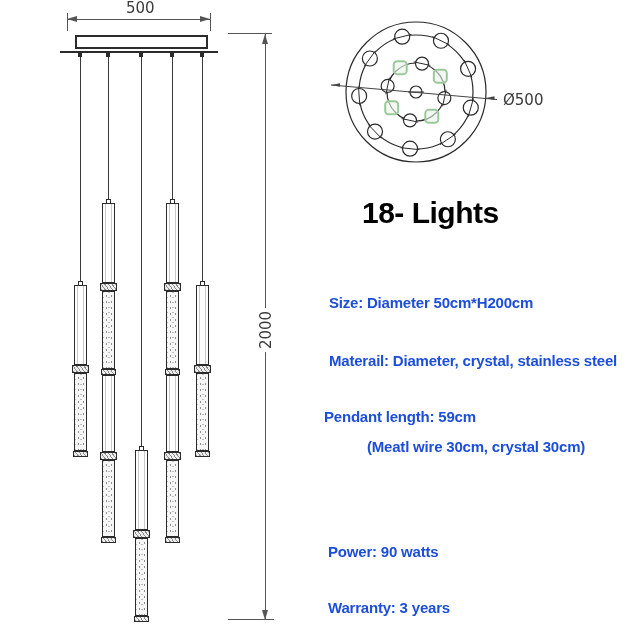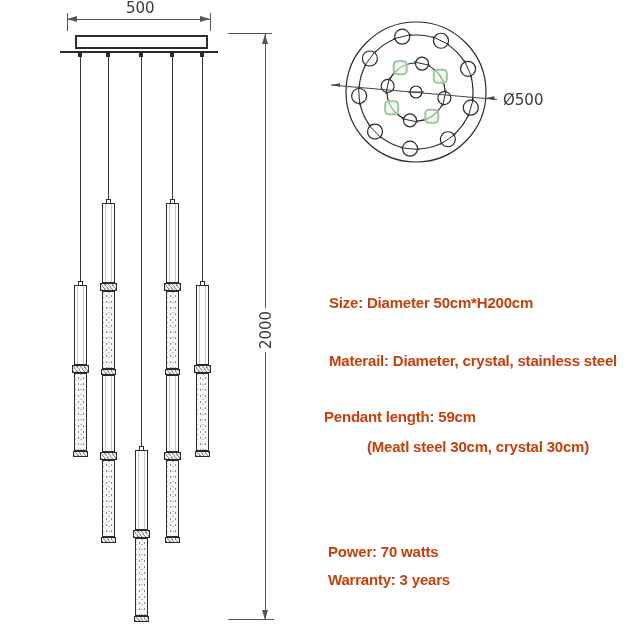--- a/index.html
+++ b/index.html
@@ -30,21 +30,21 @@
   .pendant .junc{width:17px;height:8px;margin-left:-2px;border:1px solid #2b2b2b;box-sizing:border-box;
       background:repeating-linear-gradient(55deg,#8d8d8d 0 1px,#ededed 1px 3px);}
   .pendant .crystal{width:13px;border:1px solid #2b2b2b;box-sizing:border-box;background-color:#f6f6f6;
       background-image:radial-gradient(#8f8f8f 0.8px,transparent 1px),radial-gradient(#bdbdbd 0.8px,transparent 1px);
       background-size:5px 6px,6px 5px;background-position:1px 1px,3px 3px;}
   .pendant .endcap{width:15px;height:6px;margin-left:-1px;border:1px solid #2b2b2b;box-sizing:border-box;
       background:repeating-linear-gradient(55deg,#8d8d8d 0 1px,#ededed 1px 3px);}
   
   .title{position:absolute;left:362px;top:194px;font-size:30px;font-weight:700;color:#000;
          letter-spacing:-0.5px;line-height:38px;}
-  .spec{position:absolute;font-size:15px;font-weight:700;color:#c2410c;letter-spacing:-0.2px;
+  .spec{position:absolute;font-size:15px;font-weight:700;color:#1d4ed8;letter-spacing:-0.2px;
         line-height:19px;white-space:nowrap;}
   .diam-label{position:absolute;left:503px;top:91px;font-family:"DejaVu Sans",sans-serif;
         font-size:15px;color:#3a3a3a;white-space:nowrap;}
 </style>
 </head>
 <body>
 
 <div class="stage">
 
   <div>
@@ -169,21 +169,22 @@
         <line x1="114.59903104932941" y1="98.34369363995238" x2="118.13352979323132" y2="81.7151844274777" stroke="#2b2b2b" stroke-width="1"></line>
         <circle cx="88" cy="84" r="6" fill="#fff" stroke="#2b2b2b" stroke-width="1.2"></circle>
         <line x1="96" y1="84" x2="80" y2="84" stroke="#2b2b2b" stroke-width="1"></line>
         <line x1="3" y1="77" x2="169" y2="91.5" stroke="#444" stroke-width="1"></line>
         <polygon points="3,77 12,75.2 12,78.8" fill="#444"></polygon>
         <polygon points="157.7,90.1 166.5,88.3 166.5,91.9" fill="#444"></polygon>
       </svg>
   </div>
   <div class="diam-label">Ø500</div>
 
+  <div class="title">18- Lights</div>
 
   <div class="spec" style="left:329px;top:293px;">Size: Diameter 50cm*H200cm</div>
   <div class="spec" style="left:329px;top:351px;">Materail: Diameter, crystal, stainless steel</div>
   <div class="spec" style="left:324px;top:407px;">Pendant length: 59cm</div>
-  <div class="spec" style="left:367px;top:437px;">(Meatl steel 30cm, crystal 30cm)</div>
-  <div class="spec" style="left:328px;top:542px;">Power: 70 watts</div>
-  <div class="spec" style="left:328px;top:570px;">Warranty: 3 years</div>
+  <div class="spec" style="left:367px;top:437px;">(Meatl wire 30cm, crystal 30cm)</div>
+  <div class="spec" style="left:328px;top:542px;">Power: 90 watts</div>
+  <div class="spec" style="left:328px;top:598px;">Warranty: 3 years</div>
 
 </div>
 
 </body></html>

